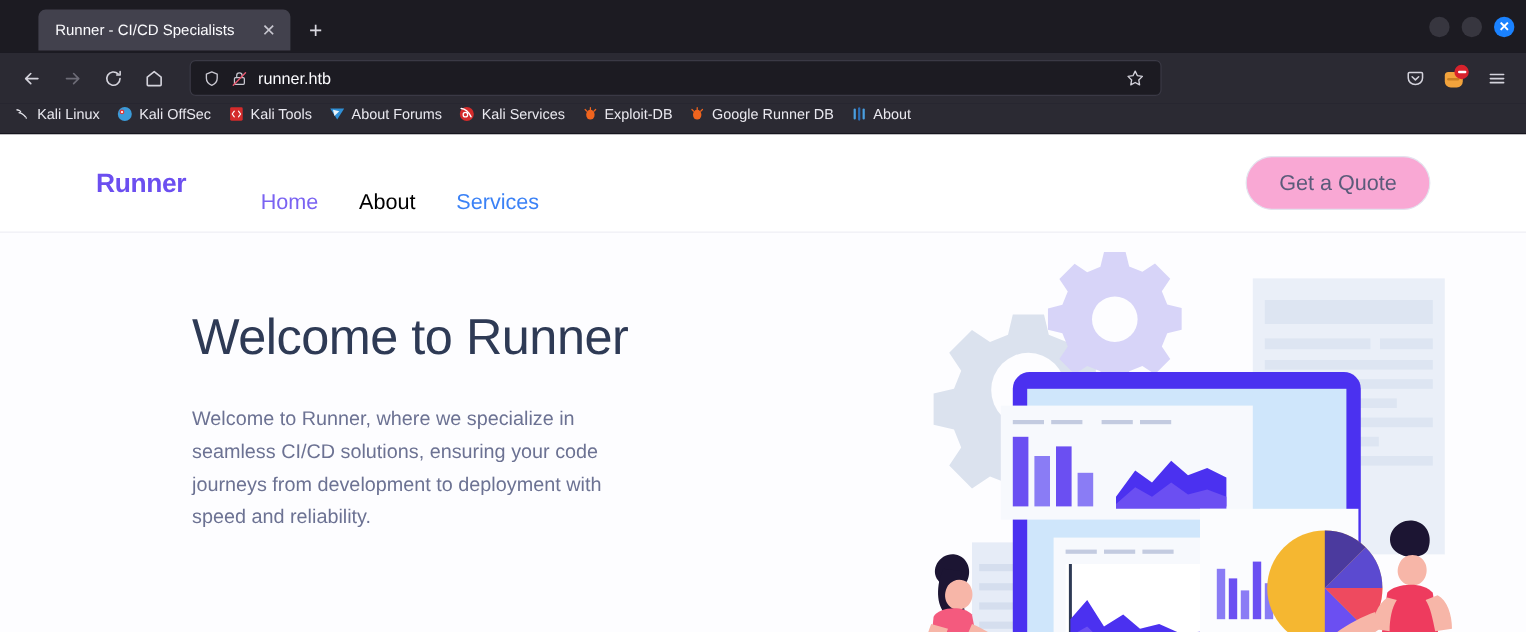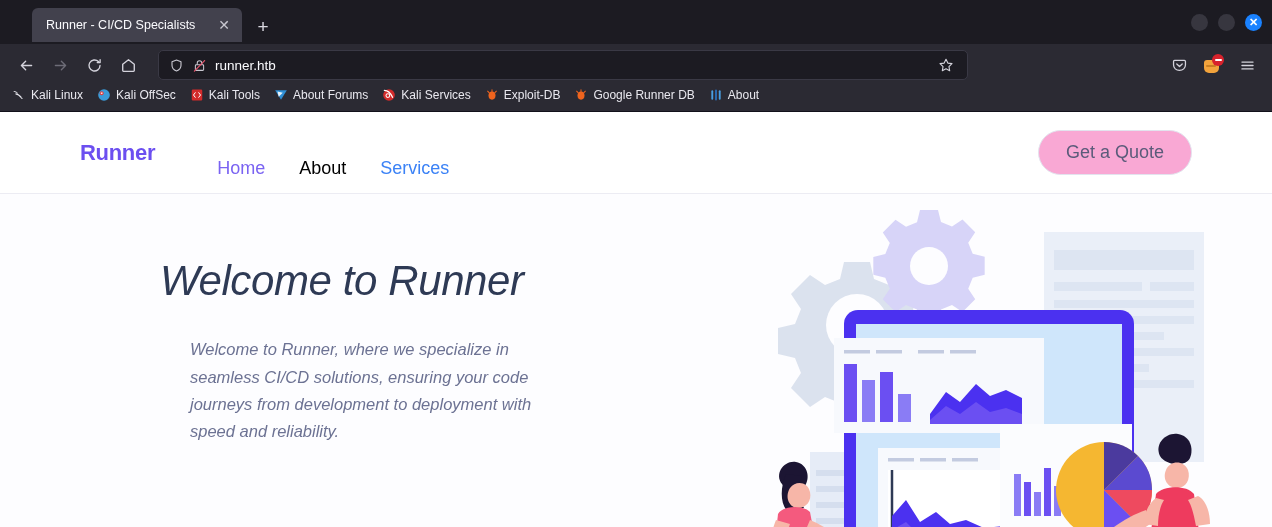--- a/index.html
+++ b/index.html
@@ -114,28 +114,28 @@
   .quote-btn {
     margin-left:auto; border:1px solid #e3e3ee; border-radius:24px;
     padding:11px 27px; font-size:18px; color:#5b5b7a; background:#f9a8d4;
   }
 
   .hero {
     position:relative; height:calc(100% - 82px);
     background:#fdfdff; padding:64px 80px 0 80px;
     display:flex;
   }
-  .hero-left { width:470px; padding-left:80px;font-style:italic; }
+  .hero-left { width:470px; padding-left:80px; }
   .hero-title {
     font-size:42px; font-weight:300; color:#2e3a55;
     letter-spacing:-0.4px; line-height:1.1;
   }
   .hero-sub {
     margin-top:32px; font-size:16.5px; line-height:1.66;
-    color:#6c7293; max-width:440px;margin-left:30px;
+    color:#6c7293; max-width:440px;
   }
   .hero-right {
     position:absolute; right:50px; top:8px; width:470px; height:470px;
   }
   .hero-art { display:block; width:100%; height:100%; }
 </style>
 </head>
 <body>
 
 <div class="browser">

